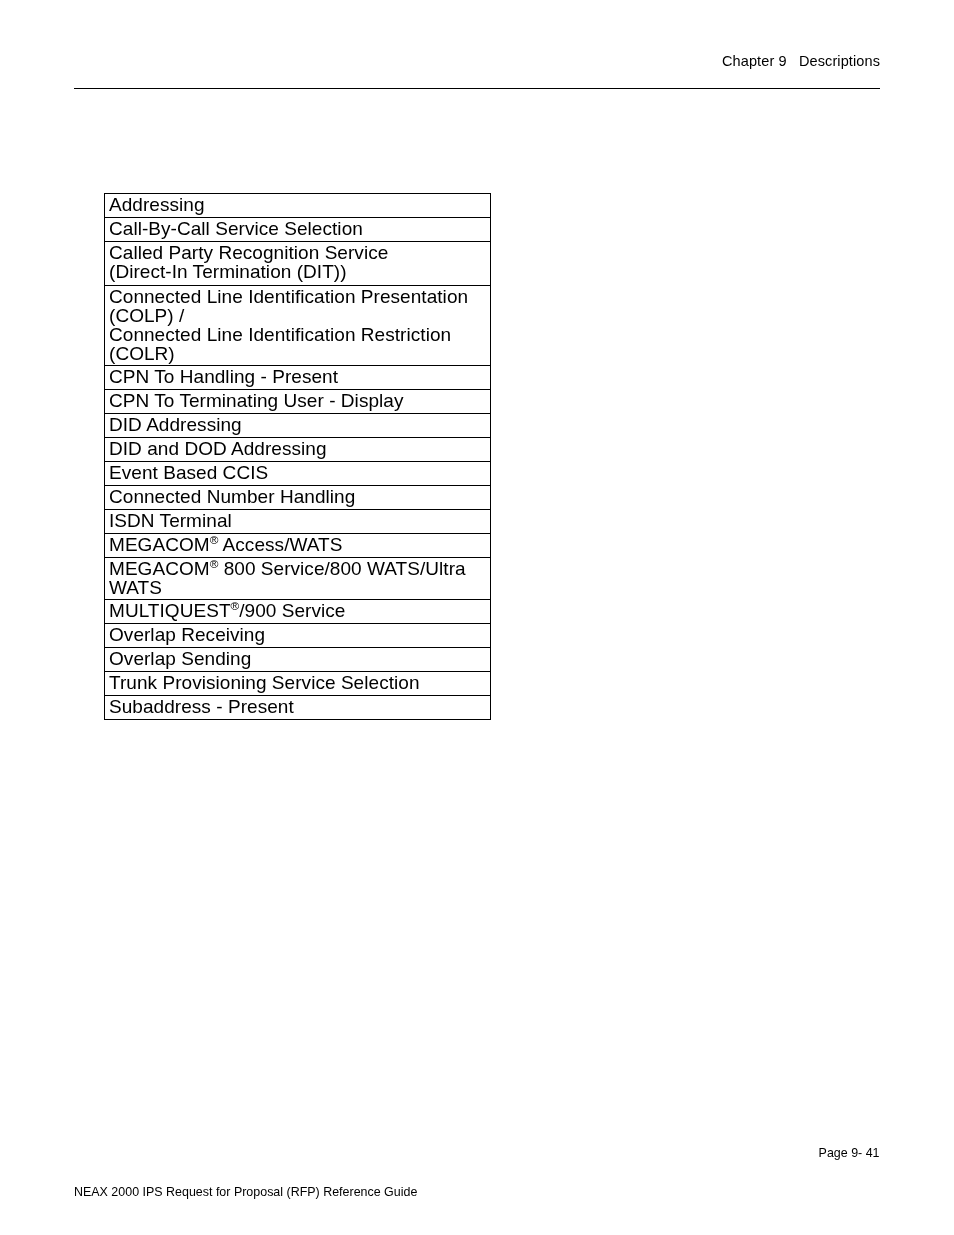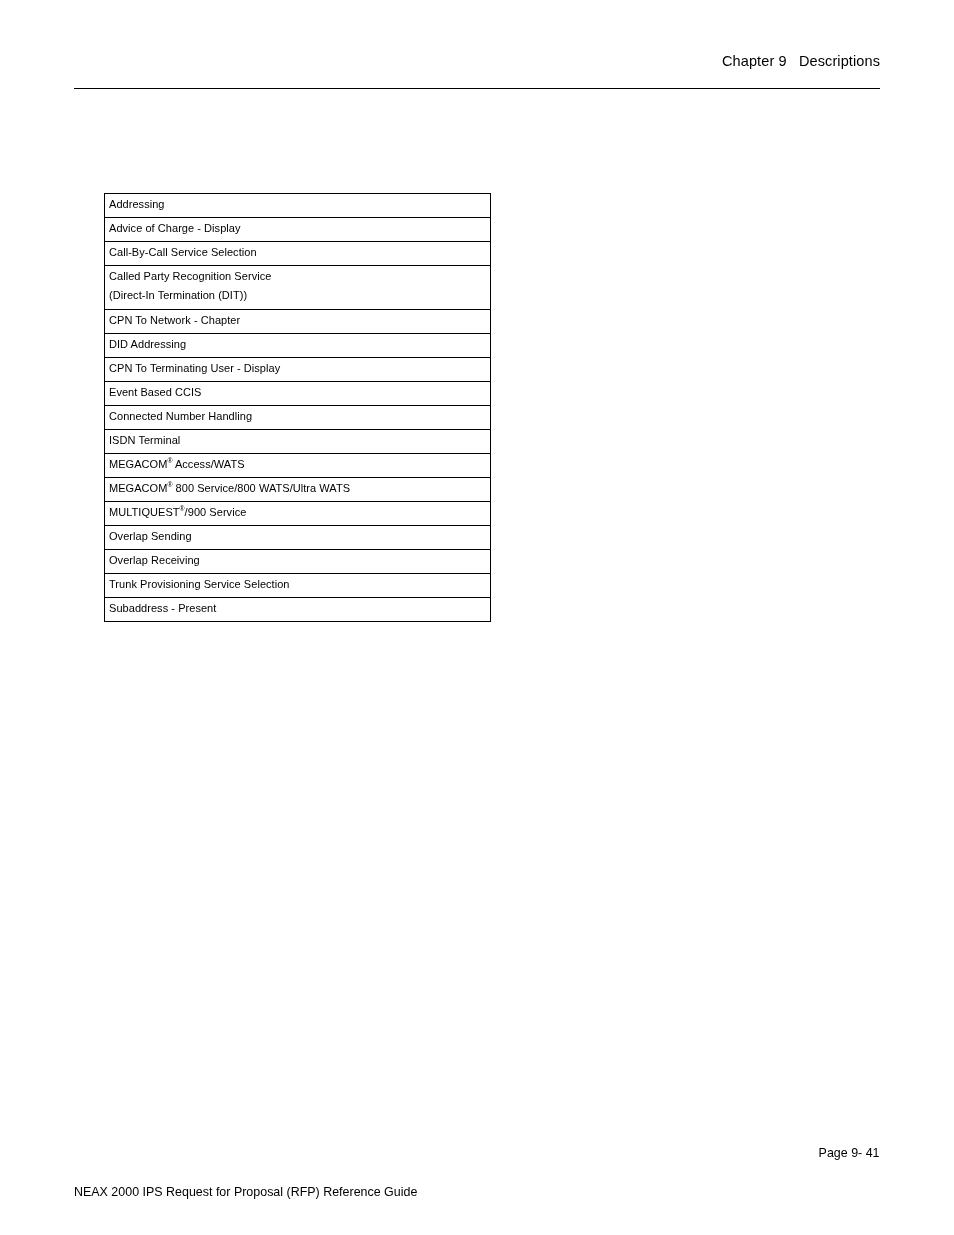--- a/index.html
+++ b/index.html
@@ -55,21 +55,21 @@
     position: absolute;
     left: 104px;
     top: 193px;
     width: 387px;
     border-collapse: collapse;
     table-layout: fixed;
   }
   .feature-table td {
     border: 1px solid #000000;
     padding: 1px 0 2px 4px;
-    font-size: 11px;
+    font-size: 19px;
     line-height: 19px;
     vertical-align: top;
     white-space: pre-line;
     letter-spacing: 0.05px;
   }
   .feature-table tr.single td {
     height: 20px;
   }
   .feature-table tr.double td {
     height: 40px;
@@ -118,61 +118,65 @@
     <div class="header-text">Chapter 9   Descriptions</div>
     <div class="header-rule"></div>
   </div>
 
   <table class="feature-table">
     <tbody>
         <tr class="single">
           <td>Addressing</td>
         </tr>
         <tr class="single">
-          <td>Advice of Charge - Display</td>
-        </tr>
-        <tr class="single">
           <td>Call-By-Call Service Selection</td>
         </tr>
         <tr class="double">
           <td>Called Party Recognition Service
 (Direct-In Termination (DIT))</td>
         </tr>
+        <tr class="double">
+          <td>Connected Line Identification Presentation (COLP) /
+Connected Line Identification Restriction (COLR)</td>
+        </tr>
         <tr class="single">
-          <td>CPN To Network - Chapter</td>
+          <td>CPN To Handling - Present</td>
+        </tr>
+        <tr class="single">
+          <td>CPN To Terminating User - Display</td>
         </tr>
         <tr class="single">
           <td>DID Addressing</td>
         </tr>
         <tr class="single">
-          <td>CPN To Terminating User - Display</td>
+          <td>DID and DOD Addressing</td>
         </tr>
         <tr class="single">
           <td>Event Based CCIS</td>
         </tr>
         <tr class="single">
           <td>Connected Number Handling</td>
         </tr>
         <tr class="single">
           <td>ISDN Terminal</td>
         </tr>
         <tr class="single">
           <td>MEGACOM<sup class="reg">®</sup> Access/WATS</td>
         </tr>
         <tr class="single">
           <td>MEGACOM<sup class="reg">®</sup> 800 Service/800 WATS/Ultra WATS</td>
         </tr>
         <tr class="single">
           <td>MULTIQUEST<sup class="reg">®</sup>/900 Service</td>
         </tr>
         <tr class="single">
-          <td>Overlap Sending</td>
+          <td>Overlap Receiving</td>
         </tr>
         <tr class="single">
-          <td>Overlap Receiving</td>
+          <td>Overlap Sending</td>
         </tr>
         <tr class="single">
           <td>Trunk Provisioning Service Selection</td>
         </tr>
         <tr class="single">
           <td>Subaddress - Present</td>
         </tr>
       </tbody>
   </table>
 

